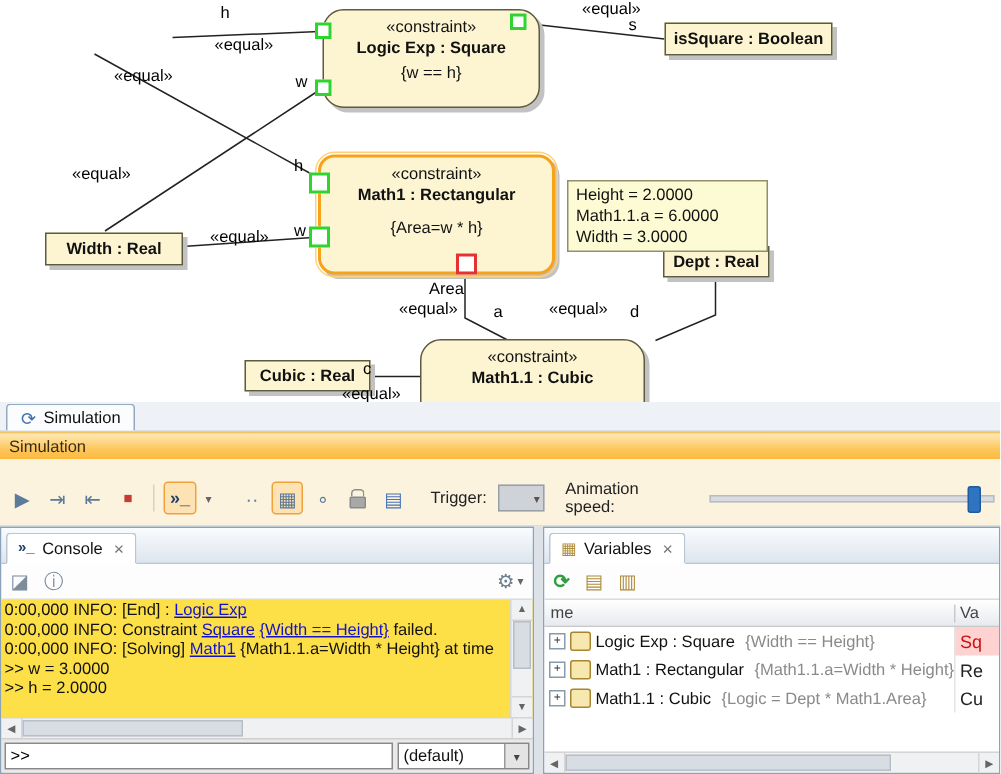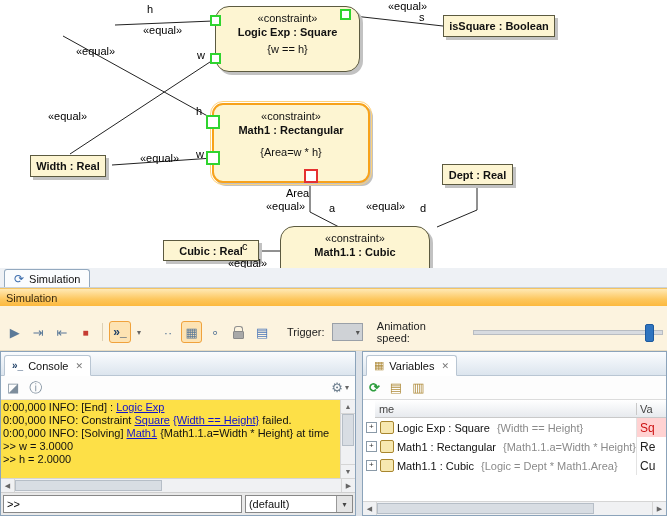--- a/index.html
+++ b/index.html
@@ -76,25 +76,25 @@
   .vscroll .arr{height:13px;display:flex;align-items:center;justify-content:center;font-size:7px;color:#666;border-bottom:1px solid #d5d5d5;}
   .vscroll .arr.b{position:absolute;bottom:0;left:0;right:0;border-top:1px solid #d5d5d5;border-bottom:none;}
   .vscroll .vthumb{position:absolute;left:1px;right:1px;top:14px;height:30px;background:#d8dde3;border:1px solid #b6bec7;}
   .hscroll{height:13px;flex:none;background:#f0f1f3;border-top:1px solid #d5d5d5;position:relative;}
   .hscroll .arr{position:absolute;top:0;bottom:0;width:13px;display:flex;align-items:center;justify-content:center;font-size:7px;color:#666;}
   .hscroll .arr.l{left:0;border-right:1px solid #d5d5d5;}
   .hscroll .arr.r{right:0;border-left:1px solid #d5d5d5;}
   .hscroll .hthumb{position:absolute;top:1px;bottom:1px;background:#d8dde3;border:1px solid #b6bec7;}
   .console-inputrow{height:22px;flex:none;background:#e9e9e9;border-top:1px solid #cfcfcf;display:flex;align-items:center;gap:3px;padding:0 2px;}
   .prompt{flex:1;height:16px;border:1px solid #888;font-size:11px;font-family:inherit;padding:0 3px;background:#fff;}
-  .combo{width:108px;height:18px;background:#fff;border:1px solid #888;display:flex;align-items:center;box-sizing:border-box;}
+  .combo{width:88px;height:18px;background:#fff;border:1px solid #888;display:flex;align-items:center;box-sizing:border-box;}
   .combo .val{flex:1;font-size:11px;padding-left:3px;overflow:hidden;white-space:nowrap;}
   .combo .btn{width:15px;height:100%;background:#e4e4e4;border-left:1px solid #999;display:flex;align-items:center;justify-content:center;font-size:8px;color:#444;}
   .vheader{height:17px;flex:none;display:flex;align-items:center;background:linear-gradient(#ffffff,#e7eaee);
-        border-bottom:1px solid #c9c9c9;font-size:11px;color:#444;margin-left:12px;}
+        border-bottom:1px solid #c9c9c9;font-size:11px;color:#444;}
   .vh-name{flex:1;padding-left:4px;overflow:hidden;white-space:nowrap;}
   .vh-value{width:26px;flex:none;border-left:1px solid #c9c9c9;padding-left:3px;overflow:hidden;}
   .vrows{flex:1;background:#fff;overflow:hidden;}
   .vrow{height:19px;display:flex;align-items:stretch;}
   .namecell{flex:1;display:flex;align-items:center;gap:3px;padding-left:3px;overflow:hidden;white-space:nowrap;}
   .expander{width:9px;height:9px;flex:none;border:1px solid #8a9aa8;background:#fff;font-size:8px;line-height:7px;text-align:center;color:#333;}
   .elem-icon{width:12px;height:11px;flex:none;background:#f7e8b0;border:1px solid #a8862f;border-radius:2px;}
   .vname{font-size:11px;color:#111;}
   .vexpr{font-size:11px;color:#8a8a8a;margin-left:4px;}
   .valuecell{width:26px;flex:none;border-left:1px solid #e3e3e3;display:flex;align-items:center;padding-left:3px;font-size:12px;color:#222;overflow:hidden;}
@@ -115,27 +115,27 @@
         <polyline points="354,16 443,26"></polyline>
         <polyline points="310,183 310,212 339,227"></polyline>
         <polyline points="477,185 477,210 437,227"></polyline>
         <polyline points="239,251 281,251"></polyline>
       </g>
     </svg>
 
     <div class="part" style="left:443px;top:15px;width:112px;height:22px">
       <span>isSquare : Boolean</span>
     </div>
-    <div class="part" style="left:30px;top:155px;width:76px;height:22px">
+    <div class="part" style="left:30px;top:155px;width:92px;height:22px">
       <span>Width : Real</span>
     </div>
     <div class="part" style="left:442px;top:164px;width:71px;height:21px">
       <span>Dept : Real</span>
     </div>
-    <div class="part" style="left:163px;top:240px;width:96px;height:21px">
+    <div class="part" style="left:163px;top:240px;width:84px;height:21px">
       <span>Cubic : Real</span>
     </div>
 
     <div class="constraint" style="left:215px;top:6px;width:145px;height:66px">
       <div class="stereo">«constraint»</div>
       <div class="cname">Logic Exp : Square</div>
       <div class="cexpr">{w == h}</div>
       <span class="port" style="left:-6px;top:8px"></span>
       <span class="port" style="left:-6px;top:46px"></span>
       <span class="port" style="left:124px;top:2px"></span>
@@ -148,20 +148,25 @@
       <span class="port" style="left:-8px;top:10px"></span>
       <span class="port" style="left:-8px;top:46px"></span>
       <span class="port red" style="left:90px;top:64px"></span>
     </div>
 
     <div class="constraint" style="left:280px;top:226px;width:150px;height:58px">
       <div class="stereo">«constraint»</div>
       <div class="cname">Math1.1 : Cubic</div>
     </div>
 
+    <div class="dtooltip" style="left:378px;top:120px;width:122px">
+      <div>Height = 2.0000</div>
+      <div>Math1.1.a = 6.0000</div>
+      <div>Width = 3.0000</div>
+    </div>
 
     <span class="elabel" style="left:147px;top:3px">h</span>
     <span class="elabel" style="left:143px;top:24px">«equal»</span>
     <span class="elabel" style="left:388px;top:0px">«equal»</span>
     <span class="elabel" style="left:419px;top:11px">s</span>
     <span class="elabel" style="left:76px;top:45px">«equal»</span>
     <span class="elabel" style="left:48px;top:110px">«equal»</span>
     <span class="elabel" style="left:196px;top:105px">h</span>
     <span class="elabel" style="left:197px;top:49px">w</span>
     <span class="elabel" style="left:140px;top:152px">«equal»</span>

